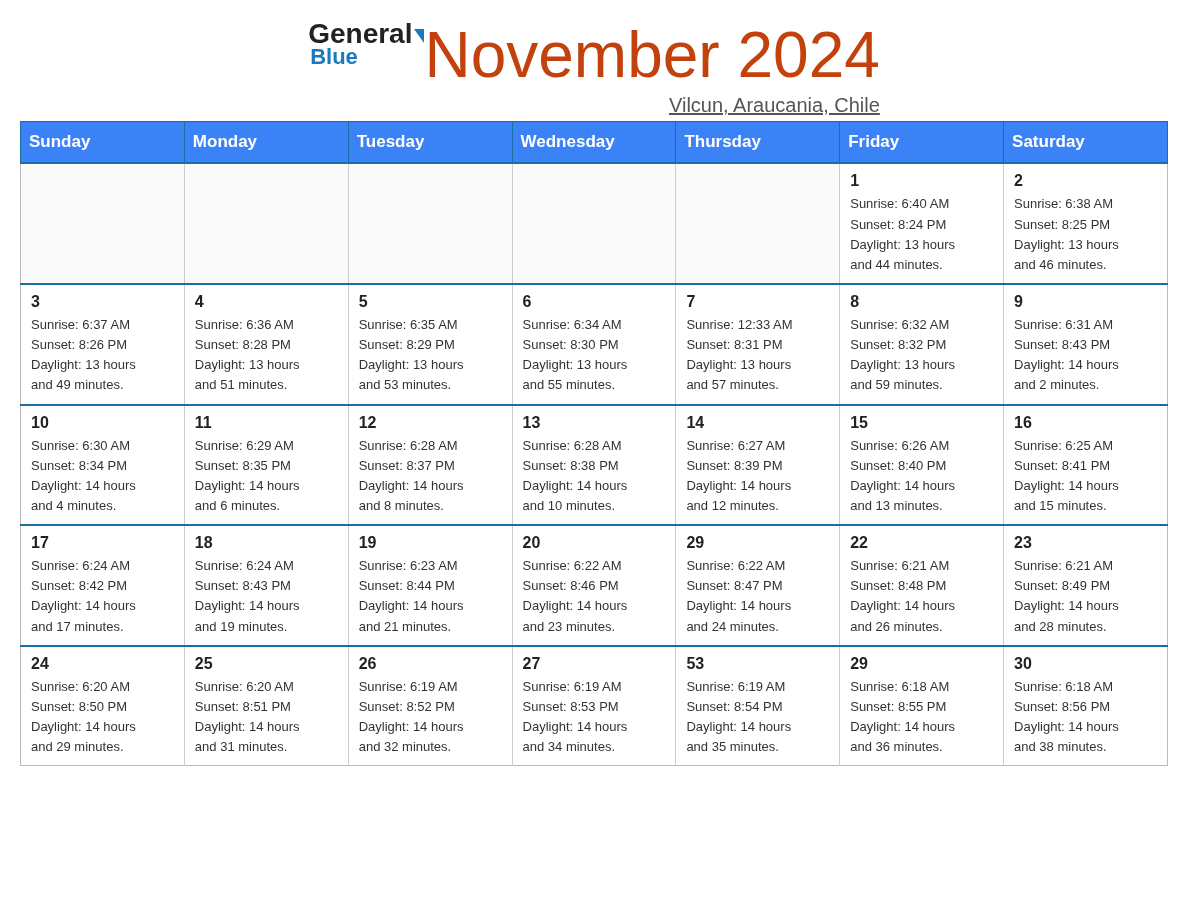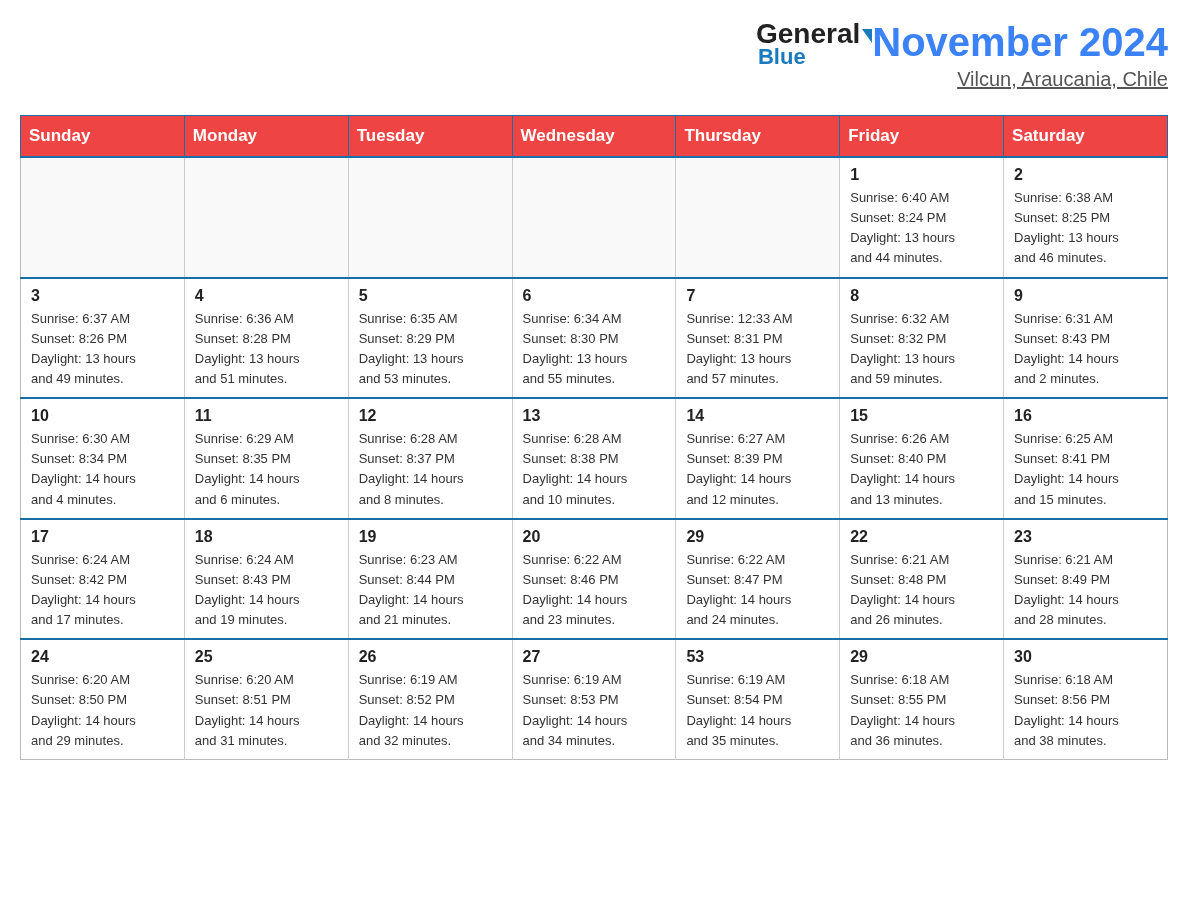--- a/index.html
+++ b/index.html
@@ -6,23 +6,23 @@
     body {
       font-family: Arial, Helvetica, sans-serif;
       background: #fff;
       color: #333;
       width: 1188px;
       min-height: 918px;
       padding: 20px;
     }
     .header {
       display: flex;
-      justify-content: flex-end;
+      justify-content: center;
       align-items: flex-start;
-      margin-bottom: 24px;
+      margin-bottom: 4px;
     }
     .logo-area {
       display: flex;
       flex-direction: column;
       align-items: flex-start;
     }
     .logo-text {
       font-size: 28px;
       font-weight: bold;
       color: #222;
@@ -41,38 +41,38 @@
       color: #1a7abf;
       font-size: 22px;
       font-weight: bold;
       margin-top: -4px;
       margin-left: 2px;
     }
     .title-area {
       text-align: right;
     }
     .month-title {
-      font-size: 40px;
-      font-weight: bold;
-      color: #3b82f6;
+      font-size: 64px;
+      font-weight: normal;
+      color: #c2410c;
       line-height: 1.1;
     }
     .location-title {
       font-size: 20px;
       color: #555;
       margin-top: 4px;
       text-decoration: underline;
     }
     .calendar-table {
       width: 100%;
       border-collapse: collapse;
       border: 1px solid #bbb;
     }
     .calendar-table thead tr th {
-      background-color: #ef4444;
+      background-color: #3b82f6;
       color: #fff;
       font-size: 17px;
       font-weight: bold;
       padding: 10px 8px;
       text-align: left;
       border: 1px solid #1a6ea8;
     }
     .calendar-table tbody tr {
       border-top: 2px solid #1a6ea8;
     }

